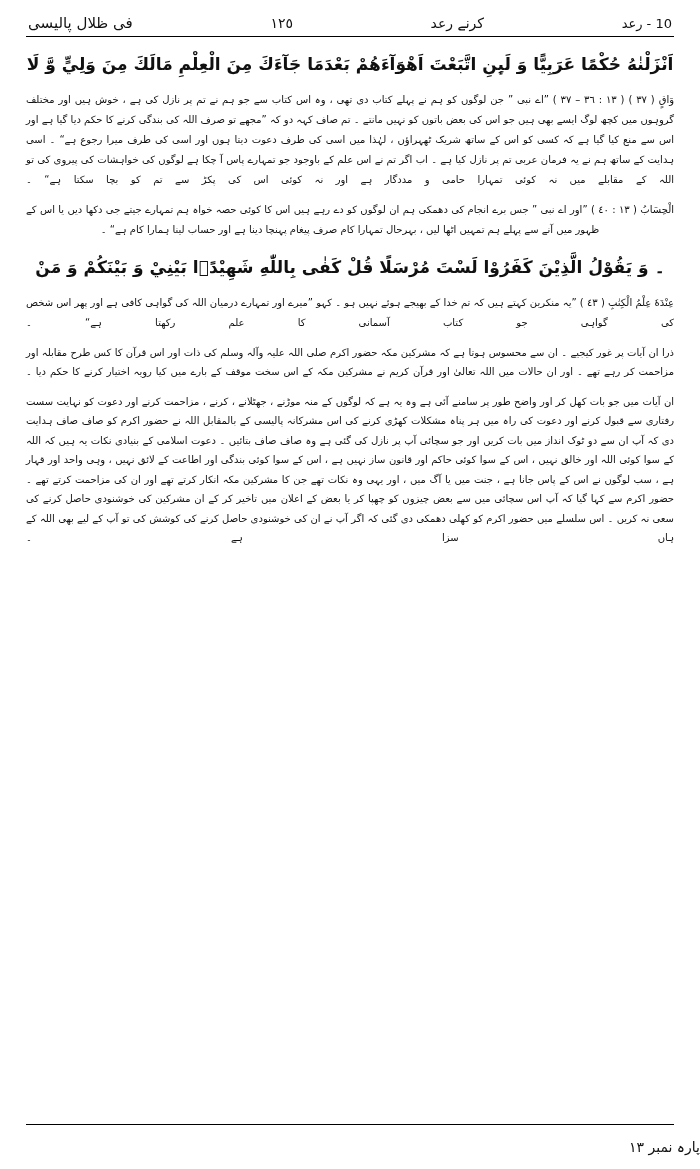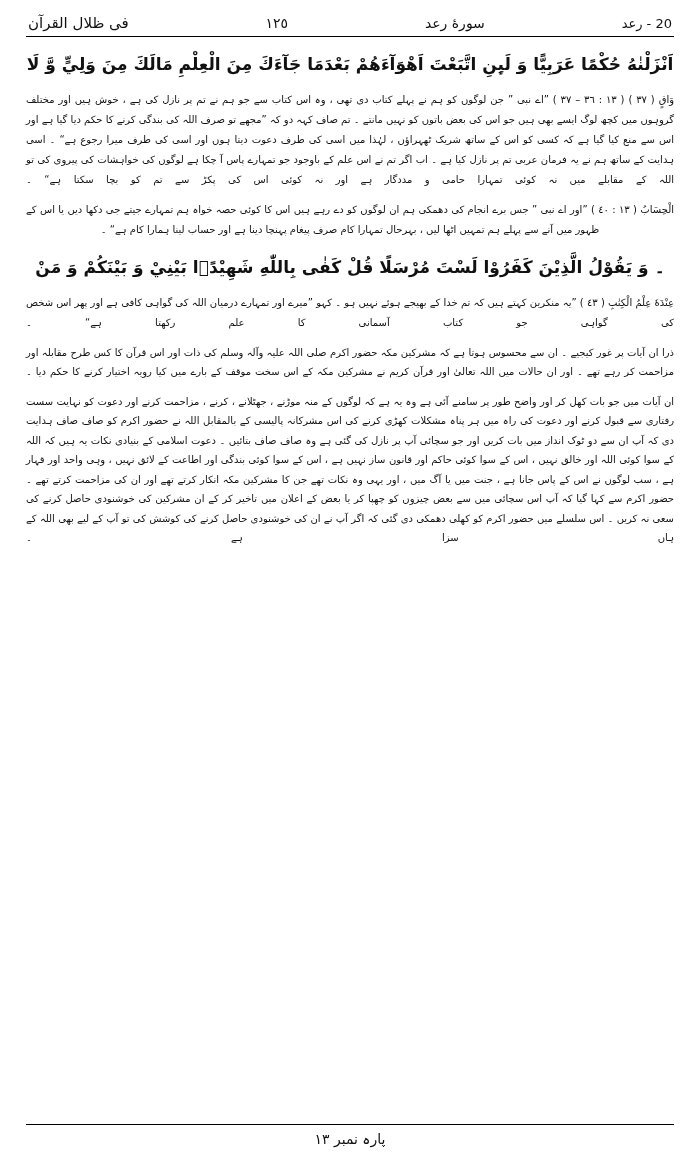--- a/index.html
+++ b/index.html
@@ -79,43 +79,43 @@
   }
   .dot-lead {
     display: inline-block;
     margin-left: 6px;
   }
   
   .page-footer {
     position: absolute;
     left: 0;
     right: 0;
-    bottom: 22px;
-    text-align: center;
+    bottom: 14px;
+    text-align: right;
     font-size: 14px;
   }
   .footer-rule {
     position: absolute;
     left: 26px;
     right: 26px;
     bottom: 44px;
     border-top: 1px solid #000;
     height: 0;
   }
 </style>
 </head>
 <body>
 
 <div class="page">
 
   <div class="page-header">
-    <div class="hdr-right">20 - رعد</div>
-    <div class="hdr-center">سورۀ رعد</div>
+    <div class="hdr-right">10 - رعد</div>
+    <div class="hdr-center">کرنے رعد</div>
     <div class="hdr-center">١٢٥</div>
-    <div class="hdr-left">فی ظلال القرآن</div>
+    <div class="hdr-left">فی ظلال پالیسی</div>
   </div>
 
   <div class="content">
 
     <div class="ayah first">اَنْزَلْنٰهُ حُكْمًا عَرَبِيًّا وَ لَىِٕنِ اتَّبَعْتَ اَهْوَآءَهُمْ بَعْدَمَا جَآءَكَ مِنَ الْعِلْمِ مَالَكَ مِنَ وَلِيٍّ وَّ لَا</div>
 
     <p class="para blk">
       <span>وَاقٍ</span>
       <span>( ٣٧ ) ( ١٣ : ٣٦ – ٣٧ ) ”اے نبی ” جن لوگوں کو ہم نے پہلے کتاب دی تھی ، وہ اس کتاب سے جو ہم نے تم پر نازل کی ہے ، خوش ہیں اور مختلف گروہوں میں کچھ لوگ ایسے بھی ہیں جو اس کی بعض باتوں کو نہیں مانتے ۔ تم صاف کہہ دو کہ ”مجھے تو صرف اللہ کی بندگی کرنے کا حکم دیا گیا ہے اور اس سے منع کیا گیا ہے کہ کسی کو اس کے ساتھ شریک ٹھہراؤں ، لہٰذا میں اسی کی طرف دعوت دیتا ہوں اور اسی کی طرف میرا رجوع ہے“ ۔ اسی ہدایت کے ساتھ ہم نے یہ فرمان عربی تم پر نازل کیا ہے ۔ اب اگر تم نے اس علم کے باوجود جو تمہارے پاس آ چکا ہے لوگوں کی خواہشات کی پیروی کی تو اللہ کے مقابلے میں نہ کوئی تمہارا حامی و مددگار ہے اور نہ کوئی اس کی پکڑ سے تم کو بچا سکتا ہے“ ۔</span>
     </p>

